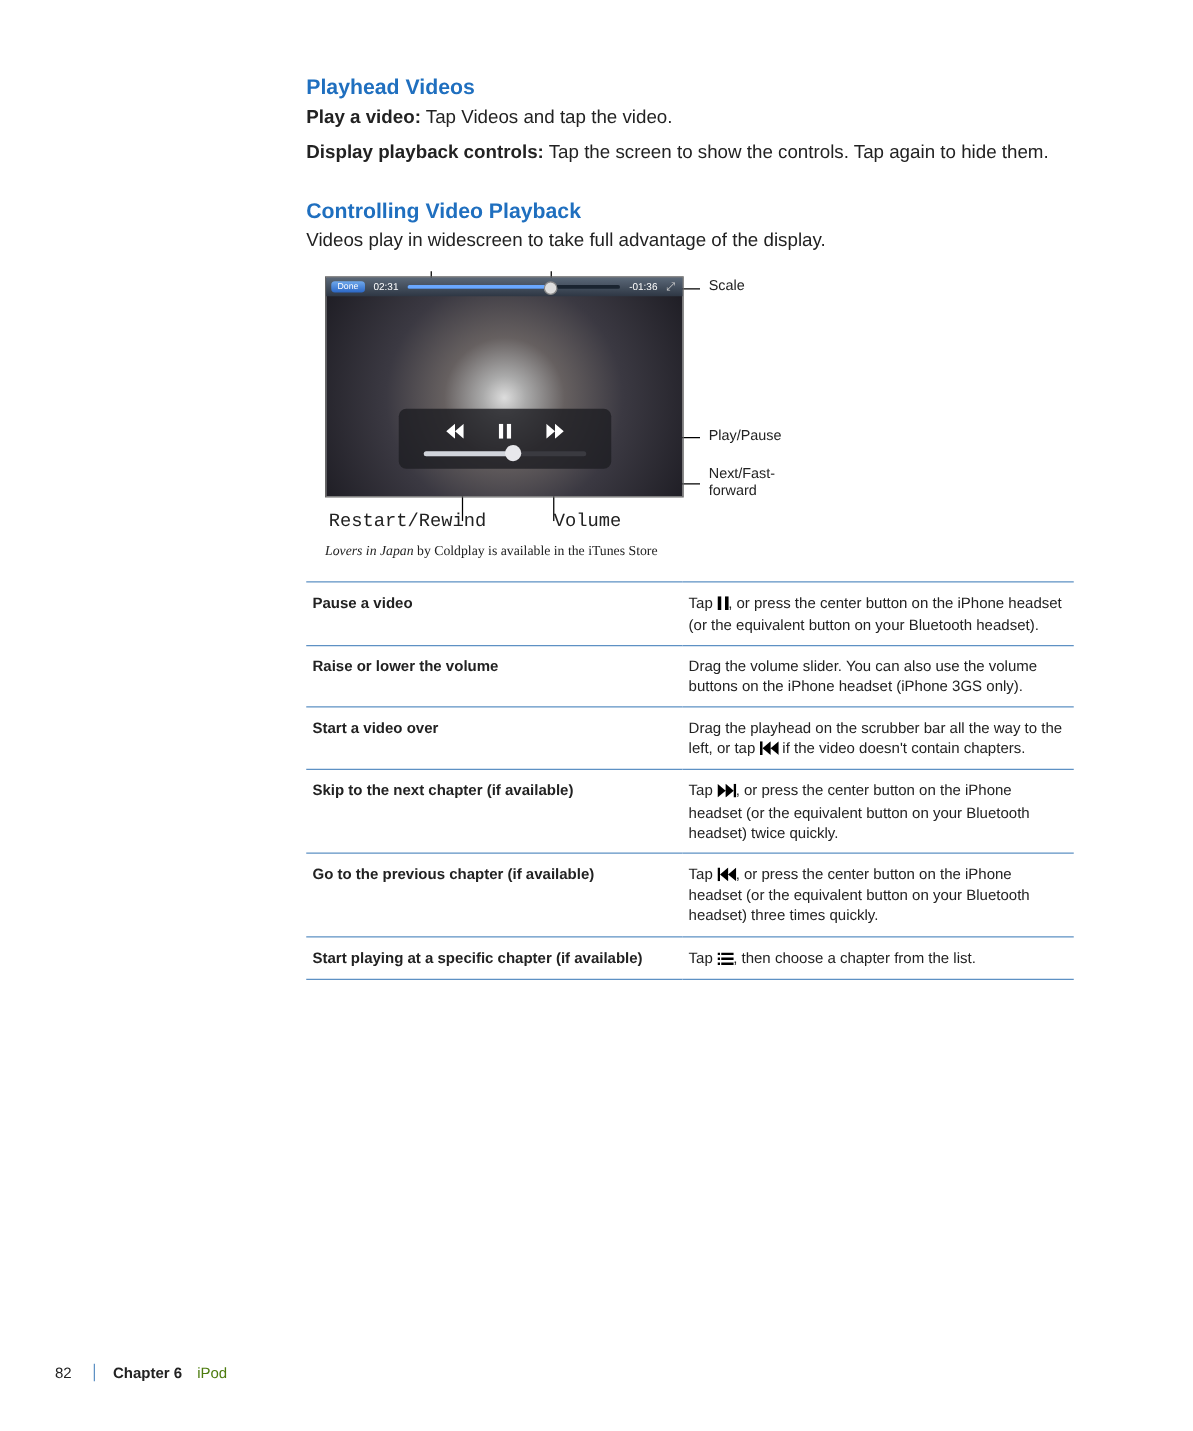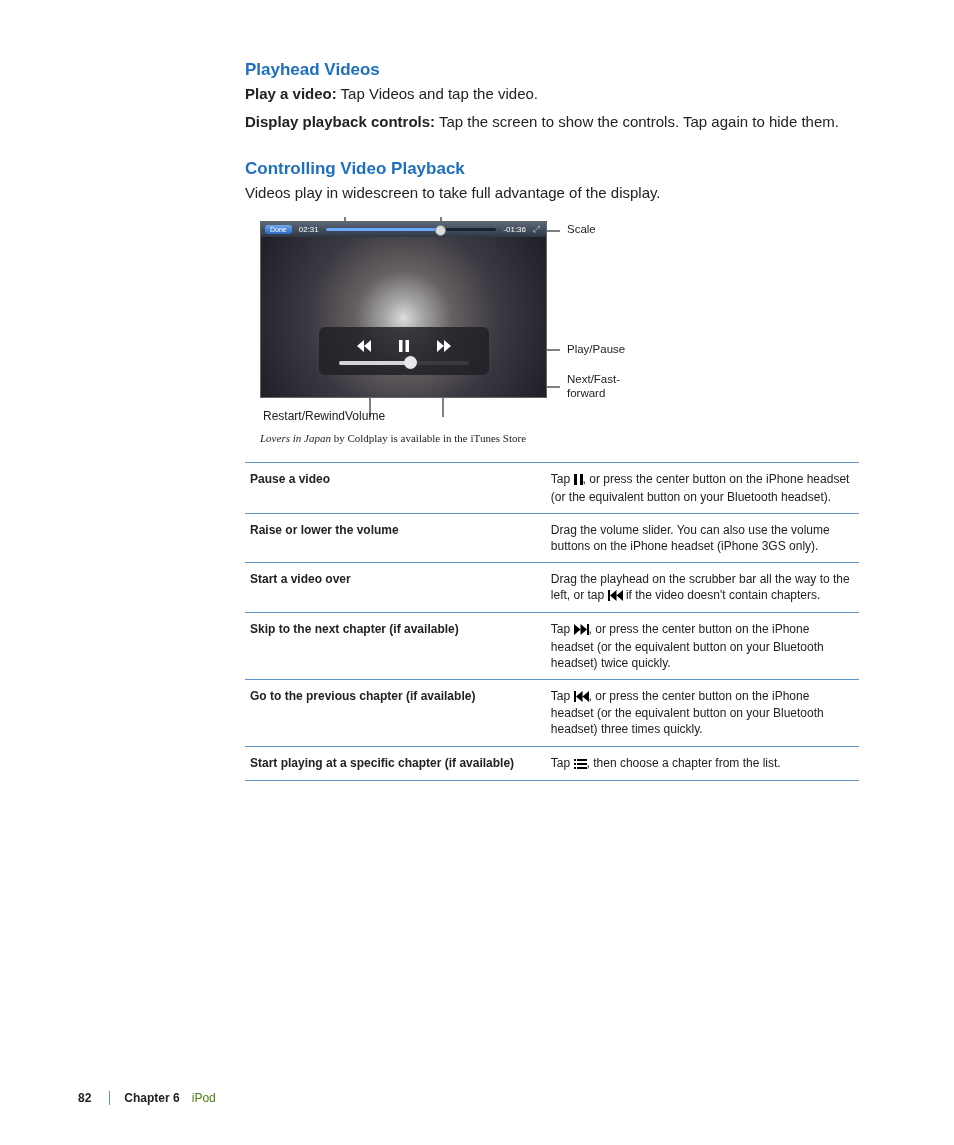--- a/index.html
+++ b/index.html
@@ -1,21 +1,21 @@
 <!DOCTYPE html>
 <html><head>
 <meta charset="utf-8">
 <style>
   body{margin:0;padding:0;font-family:"Helvetica Neue",Helvetica,Arial,sans-serif;background:#fff;color:#222;width:954px;height:1145px;position:relative}
   .page{padding:60px 95px 0 245px}
   .h2{color:#1f6fbf;font-size:17px;font-weight:bold;margin:0 0 4px 0}
   .para{font-size:15px;line-height:1.35;margin:0 0 8px 0}
   .b{font-weight:bold}
   .gap{height:18px}
-  .captionrow2{font-family:Liberation Sans, sans-serif;font-size:12px;color:#222;display:flex;padding-left:18px;margin-top:9px}
+  .captionrow2{font-family:Liberation Mono, monospace;font-size:15px;color:#222;display:flex;gap:54px;padding-left:18px;margin-top:9px}
   .figwrap{margin:14px 0 6px 0;width:480px}
   .figrow{display:flex;align-items:flex-start}
   .player{width:285px;height:175px;background:radial-gradient(circle at 50% 55%,#ddd 0%,#aaa 10%,#666060 28%,#3b3942 55%,#1c1b22 100%);border:1px solid #666;position:relative;margin-left:15px;margin-top:4px}
   .topbar{position:absolute;top:0;left:0;right:0;height:15px;background:linear-gradient(#5b6878,#2e3744);display:flex;align-items:center;font-size:8px;color:#fff}
   .done{background:linear-gradient(#6fa8ec,#2b67c6);border-radius:3px;padding:1px 5px;margin:0 4px;font-size:7px}
   .scrub{flex:1;height:3px;background:#1a2430;border-radius:2px;margin:0 4px;position:relative}
   .scrubfill{position:absolute;left:0;top:0;bottom:0;width:65%;background:#6aa8ff;border-radius:2px}
   .phead{position:absolute;left:64%;top:-3px;width:9px;height:9px;border-radius:50%;background:#ddd;border:1px solid #888}
   .scale{width:9px;height:9px;margin:0 4px;font-size:9px;line-height:9px;color:#ccc}
   .ctrlbar{position:absolute;bottom:22px;left:50%;transform:translateX(-50%);width:170px;height:48px;background:rgba(30,30,35,0.82);border-radius:6px;display:flex;flex-direction:column;align-items:center;justify-content:center}
@@ -25,21 +25,21 @@
   .volhead{position:absolute;left:50%;top:-5px;width:13px;height:13px;border-radius:50%;background:#e8e8ec}
   .labelcol{font-family:Helvetica,Arial,sans-serif;font-size:11.5px;margin-left:20px;padding-top:6px}
   .labelitem{display:flex;align-items:flex-end;margin-bottom:0}
   .credit{font-family:Liberation Serif, serif;font-size:11px;margin:9px 0 18px 15px}
   table{border-collapse:collapse;width:100%;font-size:12px}
   td{border-top:1px solid #5e91c4;padding:8px 5px;vertical-align:top;line-height:1.35}
   tr:last-child td{border-bottom:1px solid #5e91c4}
   td:first-child{width:49%;font-weight:bold}
   .icon{display:inline-block;vertical-align:-1px}
   .footer{position:absolute;bottom:40px;left:0;display:flex;align-items:center;font-size:12px}
-  .footer .pn{margin-left:78px;margin-right:18px;font-weight:bold}
+  .footer .pn{margin-left:44px;margin-right:18px;font-weight:normal}
   .footer .sep{width:1px;height:14px;background:#5e91c4;margin-right:14px}
   .footer .ch{font-weight:bold;margin-right:12px}
   .footer .chname{color:#4d7c0f}
   svg{display:inline-block;vertical-align:-1px}
   .cline{stroke:#000;stroke-width:1;fill:none}
 </style>
 </head>
 <body>
 
 <div class="page">

